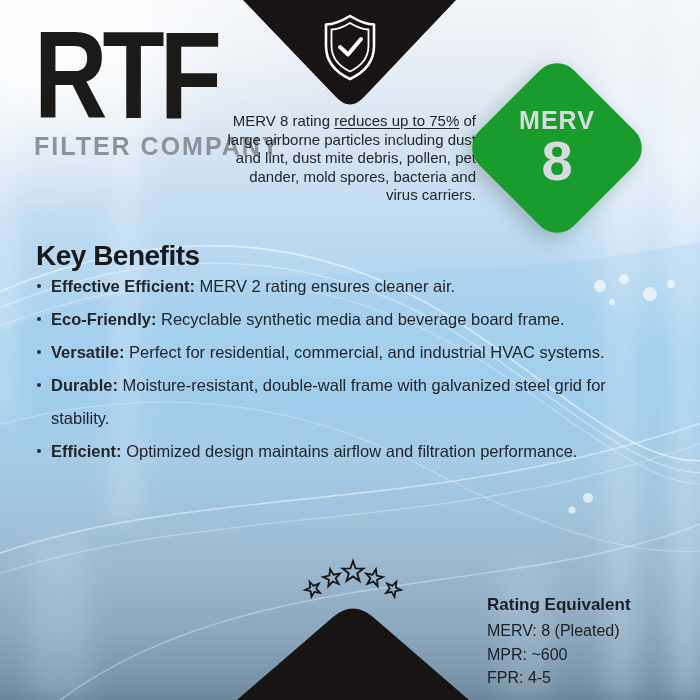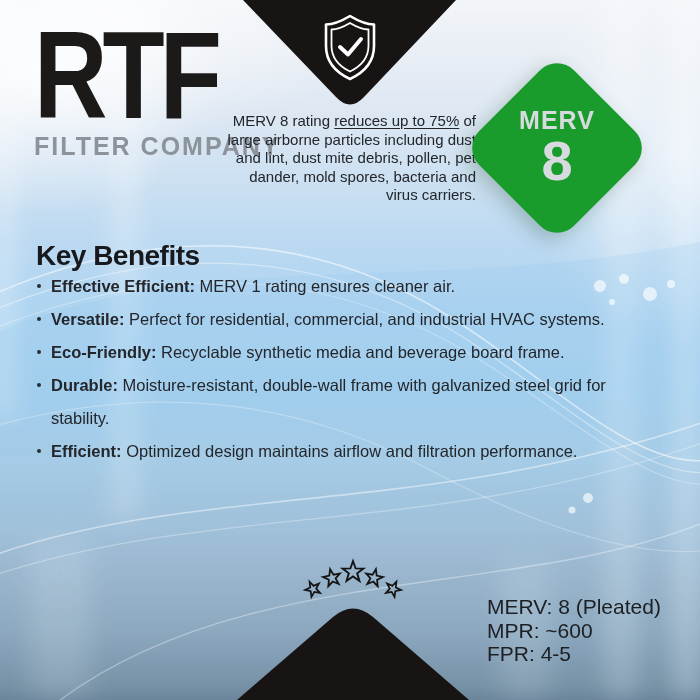--- a/index.html
+++ b/index.html
@@ -25,21 +25,21 @@
   .merv-value{font-size:56px;line-height:56px;margin-top:0;}
   .kb-title{position:absolute;left:36px;top:240px;font-size:28px;font-weight:700;letter-spacing:-.5px;color:#17191d;}
   .benefits{position:absolute;left:36px;top:270px;width:632px;margin:0;padding:0;list-style:none;font-size:16.5px;color:#23262b;}
   .benefit{position:relative;padding-left:15px;line-height:33px;}
   .benefit .dot{position:absolute;left:1px;top:14px;width:4px;height:4px;border-radius:50%;background:#2a2d33;}
   .b-label{font-weight:700;}
   .stars-svg{position:absolute;left:300px;top:558px;}
   .ribbon-bottom{position:absolute;left:230px;top:590px;}
   .rating{position:absolute;left:487px;top:595px;color:#1c1f24;}
   .re-title{font-size:17px;font-weight:700;margin-bottom:4px;}
-  .re-line{font-size:21px;line-height:23.5px;}
+  .re-line{font-size:16px;line-height:23.5px;}
 </style>
 </head>
 <body>
 
 <div class="stage">
 
   <div class="streak" style="left:-6px;top:0;width:18px;height:420px;opacity:.8;"></div>
   <div class="streak" style="left:112px;top:0;width:26px;height:520px;opacity:.55;"></div>
   <div class="streak" style="left:606px;top:0;width:30px;height:700px;opacity:.5;"></div>
   <div class="streak" style="left:676px;top:0;width:20px;height:700px;opacity:.8;"></div>
@@ -85,31 +85,31 @@
   <div class="diamond" style="background: rgb(26, 156, 44);">
     <div class="diamond-inner">
       <div class="merv-label">MERV</div>
       <div class="merv-value">8</div>
     </div>
   </div>
 
   <div class="kb-title">Key Benefits</div>
   <ul class="benefits">
   <li class="benefit">
-    <span class="dot"></span><span class="b-label">Effective Efficient:</span><span class="b-text"> MERV 1 rating ensures cleaner air.</span>
+    <span class="dot"></span><span class="b-label">Effective Efficient:</span><span class="b-text"> MERV 2 rating ensures cleaner air.</span>
   </li>
 
 
 
   <li class="benefit">
-    <span class="dot"></span><span class="b-label">Versatile:</span><span class="b-text"> Perfect for residential, commercial, and industrial HVAC systems.</span>
+    <span class="dot"></span><span class="b-label">Eco-Friendly:</span><span class="b-text"> Recyclable synthetic media and beverage board frame.</span>
   </li>
 
   <li class="benefit">
-    <span class="dot"></span><span class="b-label">Eco-Friendly:</span><span class="b-text"> Recyclable synthetic media and beverage board frame.</span>
+    <span class="dot"></span><span class="b-label">Versatile:</span><span class="b-text"> Perfect for residential, commercial, and industrial HVAC systems.</span>
   </li>
 
   <li class="benefit">
     <span class="dot"></span><span class="b-label">Durable:</span><span class="b-text"> Moisture-resistant, double-wall frame with galvanized steel grid for stability.</span>
   </li>
 
   <li class="benefit">
     <span class="dot"></span><span class="b-label">Efficient:</span><span class="b-text"> Optimized design maintains airflow and filtration performance.</span>
   </li>
 </ul>
@@ -122,20 +122,21 @@
       <path d="M0,-10 L2.35,-3.24 L9.51,-3.09 L3.8,1.24 L5.88,8.09 L0,4 L-5.88,8.09 L-3.8,1.24 L-9.51,-3.09 L-2.35,-3.24 Z" transform="translate(74,20) rotate(12) scale(0.9)" stroke-width="2"></path>
       <path d="M0,-10 L2.35,-3.24 L9.51,-3.09 L3.8,1.24 L5.88,8.09 L0,4 L-5.88,8.09 L-3.8,1.24 L-9.51,-3.09 L-2.35,-3.24 Z" transform="translate(93,31) rotate(25) scale(0.8)" stroke-width="2.2"></path>
     </g>
   </svg>
 
   <svg class="ribbon-bottom" width="245" height="110">
     <path d="M 7 110 L 103 27 Q 123 10 143 27 L 239 110 Z" fill="#171413"></path>
   </svg>
 
   <div class="rating">
+    <div class="re-title">Rating Equivalent</div>
     <div>
   <div class="re-line">MERV: 8 (Pleated)</div>
 
   <div class="re-line">MPR: ~600</div>
 
   <div class="re-line">FPR: 4-5</div>
 </div>
   </div>
 
 </div>

